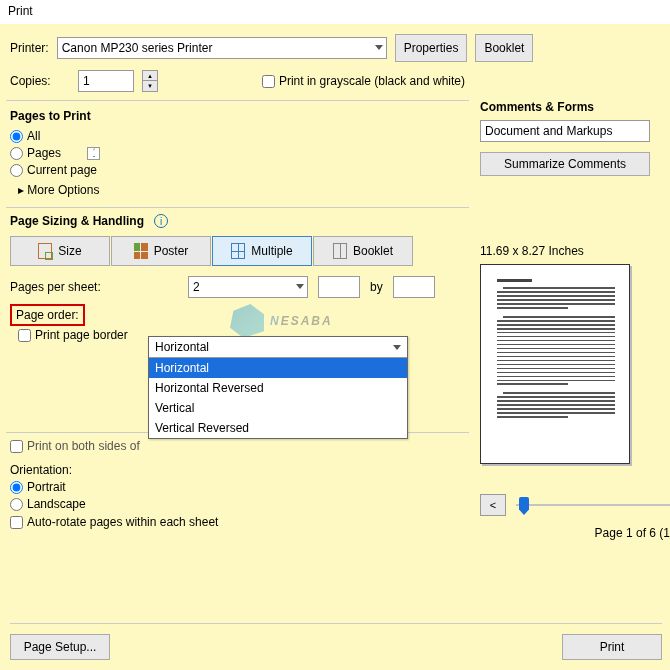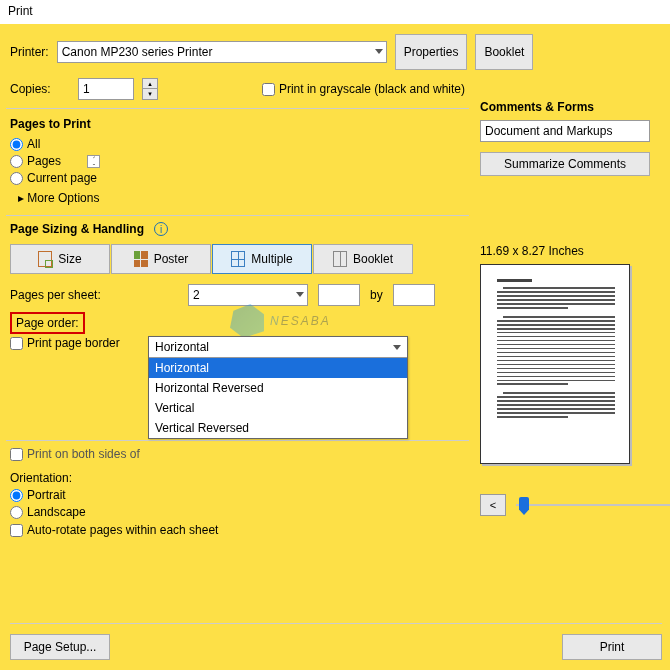--- a/index.html
+++ b/index.html
@@ -1,24 +1,24 @@
 <!DOCTYPE html>
 <html><head>
 <meta charset="utf-8">
 <style>
 * { box-sizing: border-box; margin: 0; padding: 0; font-family: "Segoe UI", Tahoma, sans-serif; font-size: 12px; }
 body { background: #fff; width: 670px; height: 670px; position: relative; overflow: hidden; }
 .title { padding: 4px 8px; font-size: 12px; }
-.panel { background: #fde047; padding: 10px; position: absolute; top: 24px; left: 0; right: 0; bottom: 0; }
+.panel { background: #fef9c3; padding: 10px; position: absolute; top: 24px; left: 0; right: 0; bottom: 0; }
 .row { display: flex; align-items: center; margin-bottom: 8px; gap: 8px; }
 .lbl { width: 60px; }
 .sel-wrap { position: relative; flex: 0 0 330px; }
 .sel-wrap::after { content: ""; position: absolute; right: 4px; top: 8px; width: 0; height: 0; border-left: 4px solid transparent; border-right: 4px solid transparent; border-top: 5px solid #555; pointer-events: none; }
 .sel-wrap select { width: 100%; height: 22px; background: #fff; border: 1px solid #999; padding: 0 4px; appearance: none; }
-.btn { height: 36px; background: #e9e9e9; border: 1px solid #aaa; cursor: pointer; padding: 0 8px; }
+.btn { height: 28px; background: #e9e9e9; border: 1px solid #aaa; cursor: pointer; padding: 0 8px; }
 .btn.wide { width: 110px; }
 input.copies { width: 56px; height: 22px; border: 1px solid #999; padding: 0 4px; background: #fff; }
 .spinner { display: inline-flex; flex-direction: column; border: 1px solid #999; }
 .spinner div { width: 14px; height: 10px; background: #e9e9e9; border-bottom: 1px solid #999; font-size: 7px; text-align: center; line-height: 10px; cursor: pointer; }
 .spinner div:last-child { border-bottom: none; }
 .cb { display: flex; align-items: center; gap: 4px; }
 .cb input { width: 13px; height: 13px; }
 .section-title { font-weight: 600; margin: 8px 0 6px; }
 .radio-row { display: flex; align-items: center; gap: 4px; margin: 3px 0; }
 .radio-row input { width: 13px; height: 13px; }
@@ -70,21 +70,21 @@
 .page-prev .ln.ind { margin-left: 6px; }
 .page-prev .ln.short { width: 60%; }
 .page-prev .gap { height: 5px; }
 .nav-row { margin-top: 30px; display: flex; align-items: center; gap: 10px; }
 .nav-btn { width: 26px; height: 22px; border: 1px solid #999; background: #e9e9e9; text-align:center; line-height:20px; cursor:pointer; font-size:11px; }
 .slider-track { flex:1; height: 2px; background: #c4c4c4; position: relative; }
 .slider-thumb { position:absolute; left: 3px; top:-7px; width:10px; height:18px; background:#1a6fdc; border-radius:2px; clip-path: polygon(0 0,100% 0,100% 70%,50% 100%,0 70%); cursor:pointer; }
 .page-count { text-align: right; margin-top: 10px; }
 .bottom-bar { position:absolute; left:10px; right:8px; bottom:10px; display:flex; justify-content:space-between; border-top:1px solid #ccc; padding-top:10px; }
 .bottom-bar .btn { width: 100px; height: 26px; }
-.watermark { position:absolute; left: 230px; top: 280px; font-size: 36px; font-weight: 400; letter-spacing: 2px; opacity: .4; z-index: 5; font-style: italic; display:flex; align-items:center; gap:6px;text-align:center; }
+.watermark { position:absolute; left: 230px; top: 280px; font-size: 36px; font-weight: 700; letter-spacing: 2px; opacity: .4; z-index: 5; font-style: italic; display:flex; align-items:center; gap:6px;text-align:center; }
 .wm-logo { width:34px; height:34px; background: linear-gradient(135deg,#1f8fd6,#3bb4e0); clip-path: polygon(10% 20%,60% 0,100% 30%,100% 80%,40% 100%,0 70%); }
 .wm-n { color:#1f6fb8; }
 .wm-rest { color:#3b4a5a; }
 </style>
 </head>
 <body>
 
 <div class="title">Print</div>
 
 <div class="panel">
@@ -176,21 +176,21 @@
     </div>
 
     <div class="po-row">
       <span class="po-label">
         <span class="red-box">
           <span>Page order:</span>
         </span>
       </span>
     </div>
 
-    <label class="cb" style="margin:4px 0">
+    <label class="cb" style="margin:4px 8px">
       <input type="checkbox" style="">
       <span>Print page border</span>
     </label>
 
     <div class="hide-under"></div>
 
     <hr class="hr">
     <label class="cb fake-hidden">
       <input type="checkbox" style="">
       <span>Print on both sides of</span>
@@ -266,20 +266,21 @@
           <div class="ln"></div>
           <div class="ln"></div>
           <div class="ln short"></div>
       </div>
       <div class="nav-row">
         <div class="nav-btn">&lt;</div>
         <div class="slider-track">
           <div class="slider-thumb"></div>
         </div>
       </div>
+      <div class="page-count">Page 1 of 6 (1</div>
     </div>
   </div>
 
   <div class="bottom-bar">
     <button class="btn">Page Setup...</button>
     <button class="btn">Print</button>
   </div>
 
 </div>
 

